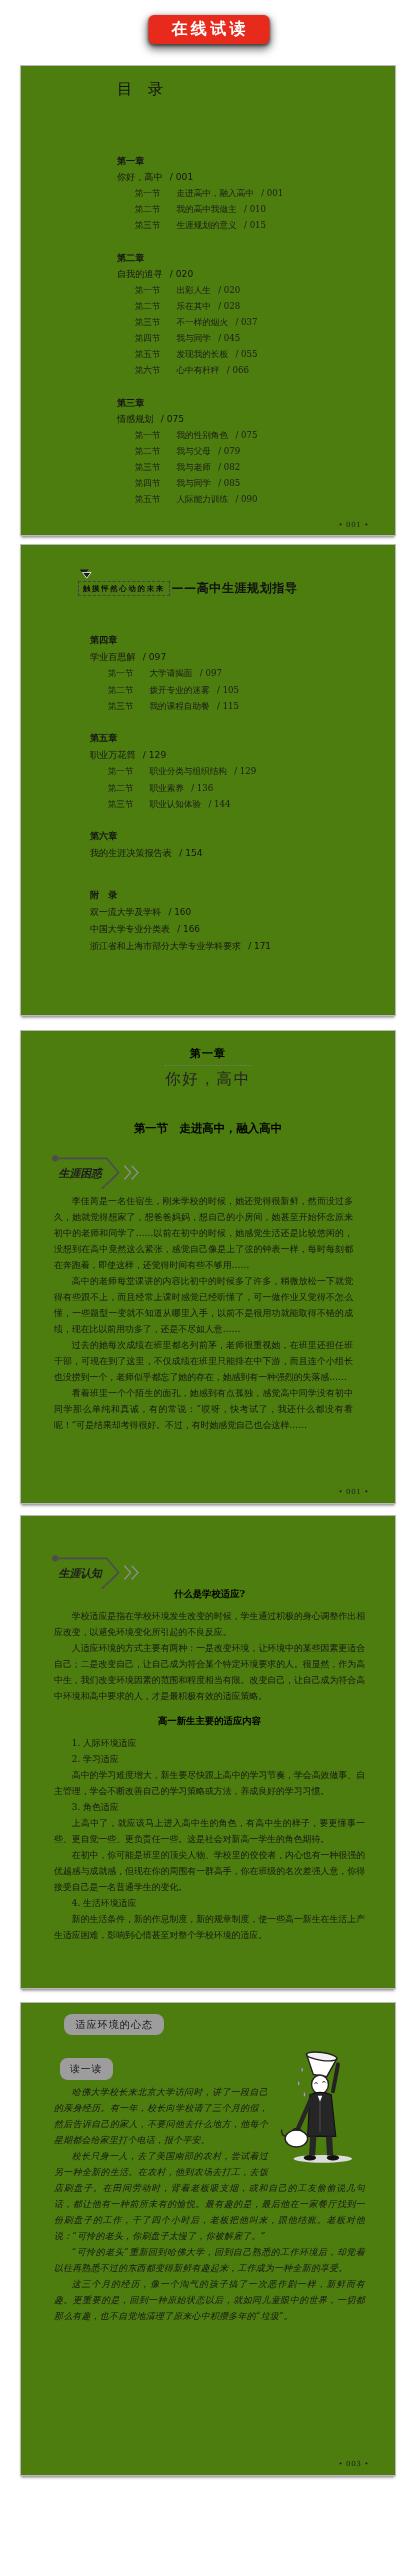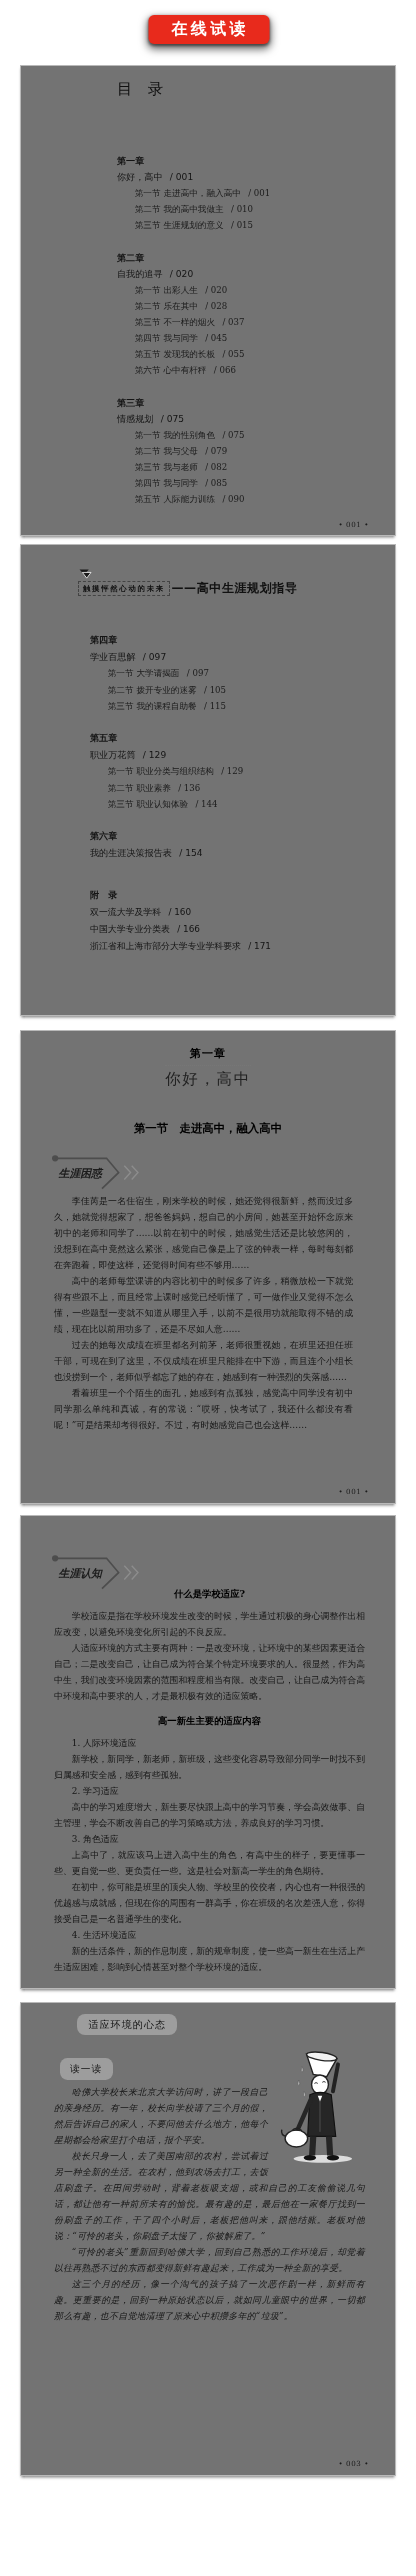--- a/index.html
+++ b/index.html
@@ -17,21 +17,21 @@
     width:121px;height:28.6px;
     background:#e82a1c;border-radius:5.7px;
     box-shadow:0 4px 8px 1.1px rgba(0,0,0,.6),0 1.1px 2.9px rgba(0,0,0,.45);
     color:#fff;font-family:"DejaVu Sans","Liberation Sans",sans-serif;
     font-weight:bold;font-size:16px;letter-spacing:3.4px;text-indent:3.4px;
     display:flex;align-items:center;justify-content:center;
     cursor:pointer;
   }
   
   .page{
-    position:absolute;left:20px;width:376px;background:#737373;
+    position:absolute;left:20px;width:376px;background:#4d7c0f;
     border:0.6px solid #b9b9b9;
     box-shadow:0 2.3px 2.9px -0.6px rgba(0,0,0,.55);
     box-sizing:border-box;
   }
   #page-toc-1{top:65px;height:471px;}
   #page-toc-2{top:544px;height:472px;}
   #page-ch1  {top:1030px;height:474px;}
   #page-cog  {top:1515px;height:474px;}
   #page-mind {top:2002px;height:474px;}
 
@@ -42,21 +42,21 @@
   .toc-title{position:absolute;left:96px;top:12.6px;margin:0;
     font-size:15.4px;font-weight:400;color:#111;}
   .toc-list{position:absolute;left:96px;top:87px;}
   .toc-list2{position:absolute;left:69px;top:87px;}
   .toc-ch{margin-bottom:17px;}
   .toc-ch-label{font-family:"DejaVu Sans","Liberation Sans",sans-serif;
     font-weight:bold;font-size:9.1px;line-height:16px;color:#141414;}
   .toc-ch-line{font-family:"DejaVu Sans","Liberation Sans",sans-serif;
     font-size:9.1px;line-height:16px;color:#141414;}
   .toc-sec{margin-left:17.7px;font-size:8.6px;line-height:16px;color:#1b1b1b;}
-  .toc-sec .no{margin-right:3px;}
+  .toc-sec .no{margin-right:16px;}
   .pgno{margin-left:7.4px;}
   .toc-list2 .toc-ch{margin-bottom:15px;}
   .toc-list2 .toc-ch-label,.toc-list2 .toc-ch-line{line-height:16.6px;}
   .toc-list2 .toc-sec{line-height:16.6px;}
   .toc-app-item{font-family:"DejaVu Sans","Liberation Sans",sans-serif;
     font-size:8.9px;line-height:17px;color:#141414;}
   
   .p2-logo{position:absolute;left:58px;top:24px;}
   .p2-head{position:absolute;left:57px;top:35px;display:flex;align-items:center;
     font-family:"DejaVu Sans","Liberation Sans",sans-serif;font-weight:bold;color:#111;}
@@ -79,21 +79,21 @@
     font-size:8.9px;line-height:16px;text-align:justify;color:#161616;}
   .body-text p{margin:0;text-indent:2em;}
   
   .cog-body{position:absolute;left:33px;right:30px;top:67px;
     font-size:8.9px;line-height:16px;text-align:justify;color:#161616;}
   .cog-body p{margin:0;text-indent:2em;}
   .cog-h{text-indent:0 !important;text-align:center;font-weight:bold;font-size:9.4px;
     margin:3.4px 0 5.7px !important;color:#000;}
   .cog-h2{margin-top:9.1px !important;}
   
-  .badge-pill{position:absolute;left:56px;top:11.4px;background:#9d9d9d;
+  .badge-pill{position:absolute;left:43px;top:11.4px;background:#9d9d9d;
     border-radius:8px;padding:3.4px 11.4px;
     font-family:"DejaVu Sans","Liberation Sans",sans-serif;
     font-size:10px;letter-spacing:1.1px;color:#111;text-align:center;}
   .mind-body{position:absolute;left:33px;right:30px;top:46px;
     font-size:8.9px;line-height:16px;text-align:justify;color:#161616;}
   .mind-body p{margin:0;text-indent:2em;}
   .illu{float:right;width:90px;height:119px;margin:-2.3px 0 3.4px 6.9px;}
   .read-badge{display:inline-block;background:#9d9d9d;border-radius:7.4px;
     padding:2.9px 10.3px;margin:9.1px 0 4.6px 5.7px;
     font-family:Liberation Serif, serif;
@@ -214,21 +214,20 @@
     <path d="M143 22 l11 12 -11 12" fill="none" stroke="#8d8d8d" stroke-width="2.4"></path>
   </svg>
 
   <div class="cog-body">
     <p class="cog-h">什么是学校适应?</p>
     <p>学校适应是指在学校环境发生改变的时候，学生通过积极的身心调整作出相应改变，以避免环境变化所引起的不良反应。</p>
     <p>人适应环境的方式主要有两种：一是改变环境，让环境中的某些因素更适合自己；二是改变自己，让自己成为符合某个特定环境要求的人。很显然，作为高中生，我们改变环境因素的范围和程度相当有限。改变自己，让自己成为符合高中环境和高中要求的人，才是最积极有效的适应策略。</p>
     <p class="cog-h cog-h2">高一新生主要的适应内容</p>
 
     <p>1. 人际环境适应</p>
-    <p>新学校，新同学，新老师，新班级，这些变化容易导致部分同学一时找不到归属感和安全感，感到有些孤独。</p>
     <p>2. 学习适应</p>
     <p>高中的学习难度增大，新生要尽快跟上高中的学习节奏，学会高效做事、自主管理，学会不断改善自己的学习策略或方法，养成良好的学习习惯。</p>
     <p>3. 角色适应</p>
     <p>上高中了，就应该马上进入高中生的角色，有高中生的样子，要更懂事一些、更自觉一些、更负责任一些。这是社会对新高一学生的角色期待。</p>
     <p>在初中，你可能是班里的顶尖人物、学校里的佼佼者，内心也有一种很强的优越感与成就感，但现在你的周围有一群高手，你在班级的名次差强人意，你得接受自己是一名普通学生的变化。</p>
     <p>4. 生活环境适应</p>
     <p>新的生活条件，新的作息制度，新的规章制度，使一些高一新生在生活上产生适应困难，影响到心情甚至对整个学校环境的适应。</p>
   </div>
 </section>
 

